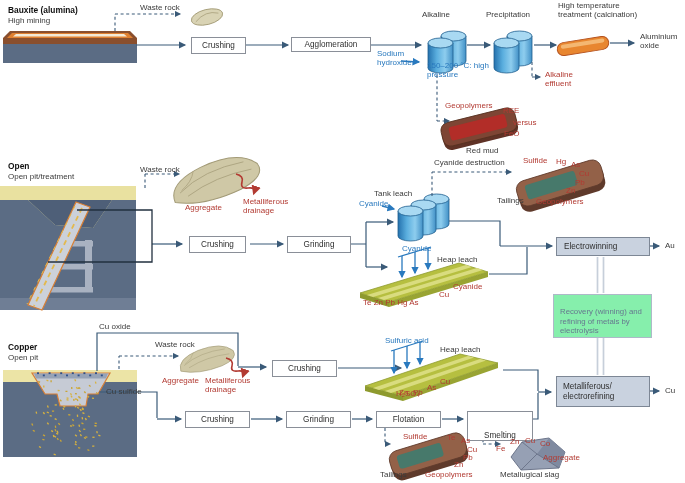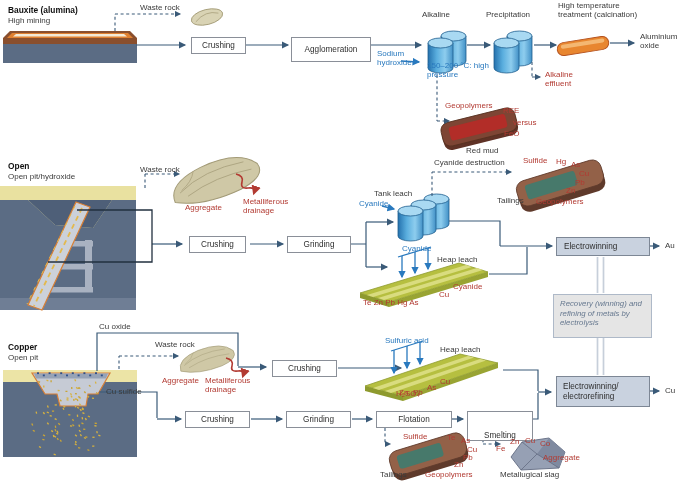--- a/index.html
+++ b/index.html
@@ -9,22 +9,22 @@
   .lbl{position:absolute;font-size:8px;line-height:1.18;color:#3a3a3a;white-space:nowrap;}
   .wrap{white-space:normal;}
   .b{font-weight:bold;color:#111;font-size:8.4px;}
   .red{color:#b23a32;}
   .blue{color:#2979be;}
   .pbox{position:absolute;background:#fff;border:1px solid #8a8f98;display:flex;align-items:center;
         justify-content:center;font-size:8.2px;color:#2f2f2f;box-sizing:border-box;}
   .fbox{background:#c9d2df;border:1px solid #7d8795;justify-content:flex-start;padding-left:7px;}
   .fbox2{background:#c9d2df;border:1px solid #7d8795;justify-content:flex-start;padding-left:6px;
          line-height:1.2;}
-  .note{position:absolute;background:#e5e5e5;border:1px solid #aeb9c8;color:#66788f;font-size:7.8px;
-        padding:4px 6px;line-height:1.25;box-sizing:border-box;font-style:italic;}
+  .note{position:absolute;background:#86efac;border:1px solid #aeb9c8;color:#66788f;font-size:7.8px;
+        padding:12px 6px;line-height:1.25;box-sizing:border-box;}
 </style>
 </head>
 <body>
 
 <div id="fig">
 
 <svg id="art" width="685" height="483" viewBox="0 0 685 483">
   <defs>
     <linearGradient id="cylg" x1="0" y1="0" x2="1" y2="0">
       <stop offset="0" stop-color="#2471ad"></stop>
@@ -339,21 +339,21 @@
     <path d="M597.5,257 V293"></path>
         <path d="M603.5,257 V293"></path>
     <path d="M597.5,338 V375"></path>
         <path d="M603.5,338 V375"></path>
   </g>
 </svg>
 
 <div class="pbox" style="left:191px;top:37px;width:55px;height:17px;">
       <span>Crushing</span>
     </div>
-<div class="pbox" style="left:291px;top:37px;width:80px;height:25px;">
+<div class="pbox" style="left:291px;top:37px;width:80px;height:15px;">
       <span>Agglomeration</span>
     </div>
 <div class="pbox" style="left:189px;top:236px;width:57px;height:17px;">
       <span>Crushing</span>
     </div>
 <div class="pbox" style="left:287px;top:236px;width:64px;height:17px;">
       <span>Grinding</span>
     </div>
 <div class="pbox fbox" style="left:556px;top:237px;width:94px;height:19px;">
       <span>Electrowinning</span>
@@ -361,48 +361,48 @@
 <div class="note wrap" style="left:553px;top:294px;width:99px;height:44px;"><span>Recovery (winning) and refining of metals by electrolysis</span></div>
 <div class="pbox" style="left:272px;top:360px;width:65px;height:17px;">
       <span>Crushing</span>
     </div>
 <div class="pbox" style="left:185px;top:411px;width:65px;height:17px;">
       <span>Crushing</span>
     </div>
 <div class="pbox" style="left:286px;top:411px;width:65px;height:17px;">
       <span>Grinding</span>
     </div>
-<div class="pbox" style="left:376px;top:411px;width:76px;height:17px;">
+<div class="pbox" style="left:376px;top:411px;width:65px;height:17px;">
       <span>Flotation</span>
     </div>
 <div class="pbox" style="left:467px;top:411px;width:66px;height:30px;align-items:flex-end;">
       <span>Smelting</span>
     </div>
 <div class="pbox fbox2" style="left:556px;top:376px;width:94px;height:31px;">
-  <span><span>Electrowinning/</span><br><span>electrorefining</span></span>
+  <span><span>Metalliferous/</span><br><span>electrorefining</span></span>
 </div>
 
 <div class="lbl b" style="left:8px;top:6px;">Bauxite (alumina)</div>
 <div class="lbl" style="left:8px;top:16px;">High mining</div>
 <div class="lbl" style="left:140px;top:3px;">Waste rock</div>
 <div class="lbl" style="left:422px;top:10px;">Alkaline</div>
 <div class="lbl blue wrap" style="left:377px;top:49px;width:44px;">Sodium hydroxide</div>
 <div class="lbl blue wrap" style="left:427px;top:61px;width:62px;">150–200 °C: high pressure</div>
 <div class="lbl" style="left:486px;top:10px;text-align:right;">Precipitation</div>
 <div class="lbl wrap" style="left:558px;top:1px;width:82px;">High temperature treatment (calcination)</div>
 <div class="lbl wrap" style="left:640px;top:32px;width:50px;">Aluminium oxide</div>
 <div class="lbl red wrap" style="left:545px;top:70px;width:45px;">Alkaline effluent</div>
 <div class="lbl red" style="left:445px;top:101px;">Geopolymers</div>
 <div class="lbl red" style="left:503px;top:106px;">REE</div>
 <div class="lbl red" style="left:513px;top:118px;">versus</div>
 <div class="lbl red" style="left:504px;top:129px;">FeO</div>
 <div class="lbl" style="left:466px;top:146px;">Red mud</div>
 
 <div class="lbl b" style="left:8px;top:162px;">Open</div>
-<div class="lbl" style="left:8px;top:172px;">Open pit/hydroxide</div>
+<div class="lbl" style="left:8px;top:172px;">Open pit/treatment</div>
 <div class="lbl" style="left:140px;top:165px;">Waste rock</div>
 <div class="lbl red" style="left:185px;top:203px;">Aggregate</div>
 <div class="lbl red wrap" style="left:243px;top:197px;width:62px;">Metalliferous drainage</div>
 <div class="lbl" style="left:374px;top:189px;">Tank leach</div>
 <div class="lbl blue" style="left:359px;top:199px;">Cyanide</div>
 <div class="lbl blue" style="left:402px;top:244px;">Cyanide</div>
 <div class="lbl" style="left:437px;top:255px;">Heap leach</div>
 <div class="lbl red" style="left:453px;top:282px;">Cyanide</div>
 <div class="lbl red" style="left:439px;top:290px;">Cu</div>
 <div class="lbl red" style="left:363px;top:298px;">Te Zn Pb Hg As</div>

